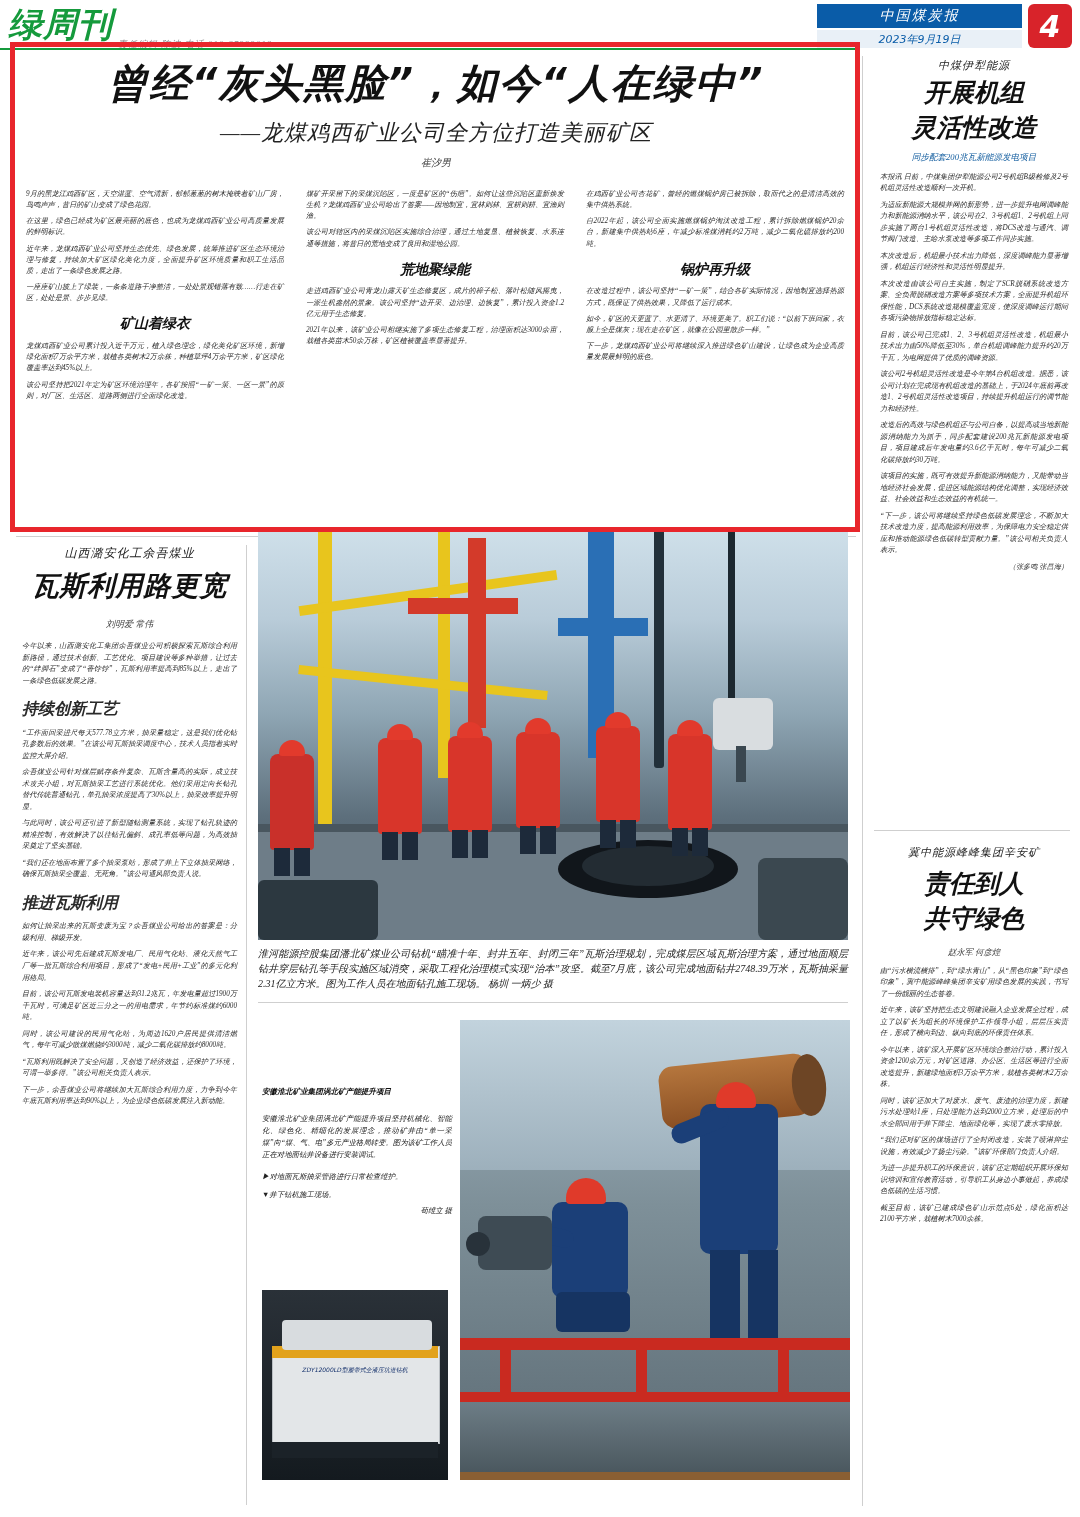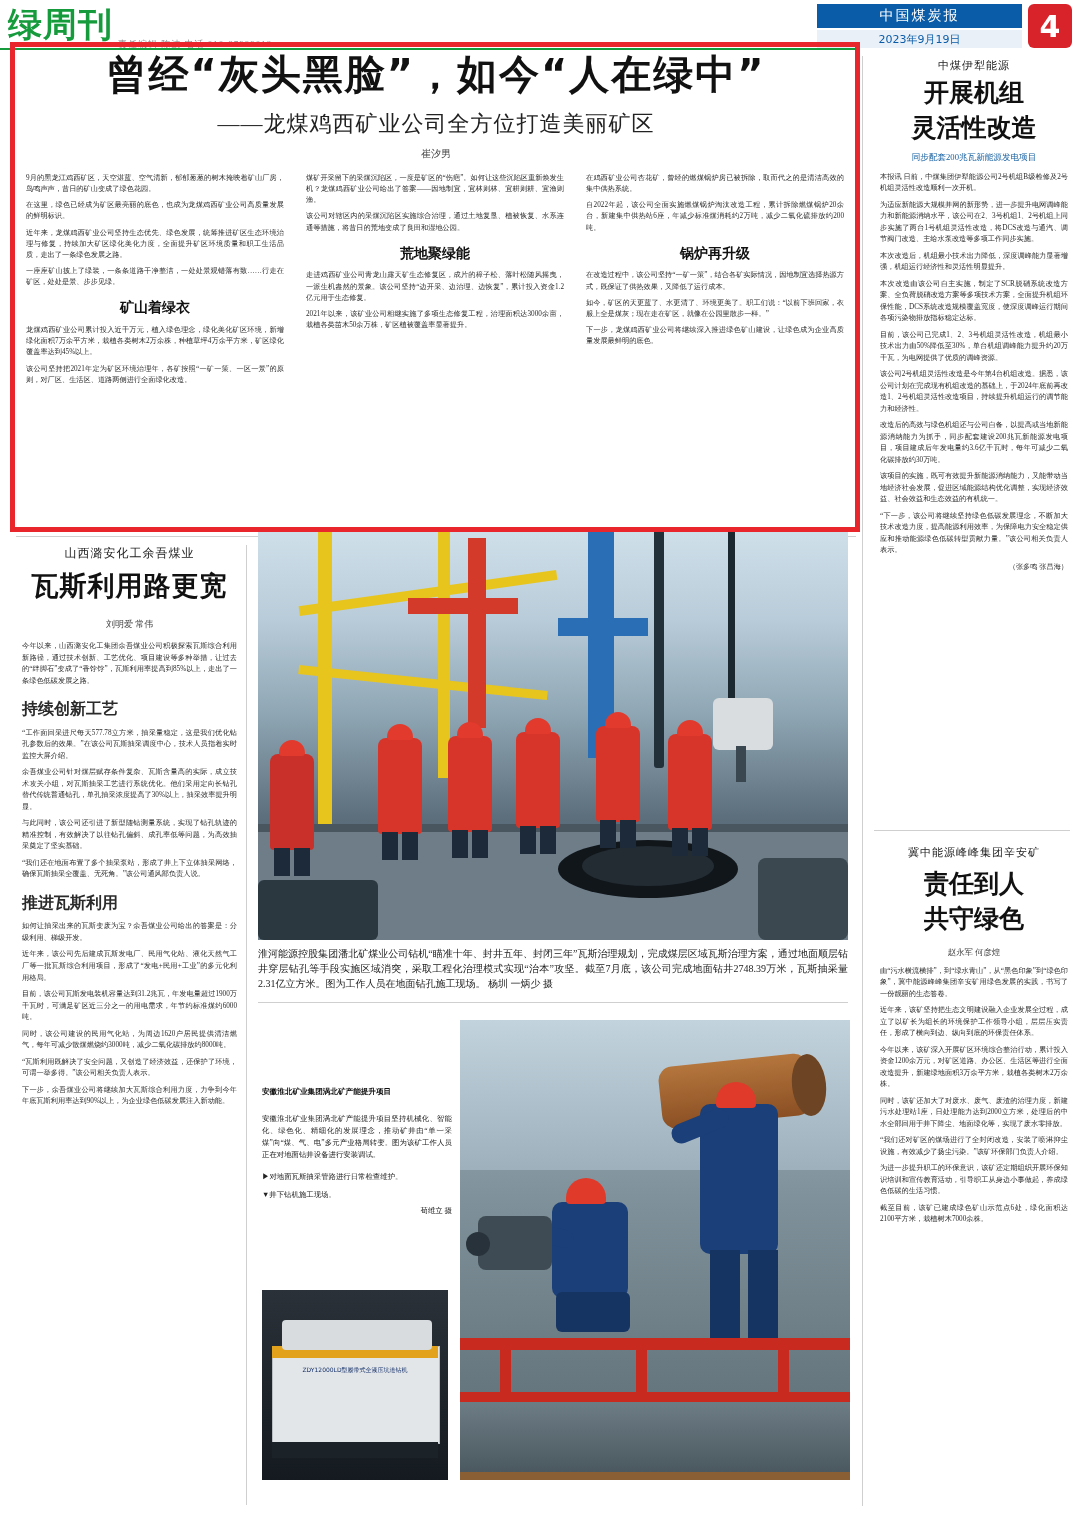--- a/index.html
+++ b/index.html
@@ -4,21 +4,21 @@
 <style>
   html,body{margin:0;padding:0;}
   body{
     width:1080px;height:1517px;
     background:#ffffff;
     font-family:"Liberation Serif", serif;
     color:#111;
     position:relative;
     overflow:hidden;
   }
-  .page{position:relative;width:1080px;height:1517px;}
+  .page{position:relative;width:1080px;height:1517px;font-style:italic;}
 
   
   .masthead{position:absolute;left:0;top:0;width:1080px;height:52px;}
   .mast-title{
     position:absolute;left:8px;top:2px;
     font-family:"DejaVu Sans", sans-serif;
     font-weight:bold;font-size:34px;color:#159a3c;
     letter-spacing:1px;
   }
   .mast-sub{
@@ -51,35 +51,35 @@
   }
 
   
   .redbox{
     position:absolute;left:10px;top:42px;width:850px;height:490px;
     border:5px solid #e8262c;box-sizing:border-box;background:transparent;
     z-index:5;pointer-events:none;
   }
 
   
-  .lead{position:absolute;left:22px;top:49px;width:828px;}
+  .lead{position:absolute;left:22px;top:58px;width:828px;}
   .lead-head{
     text-align:center;font-weight:bold;font-size:40px;letter-spacing:2px;
     font-family:"DejaVu Sans", sans-serif;color:#111;line-height:1.25;
   }
   .lead-sub{
     text-align:center;font-size:22px;margin-top:10px;color:#222;
     letter-spacing:1px;
   }
   .lead-byline{
     text-align:center;font-size:10px;margin-top:8px;color:#444;
   }
 
   .lead-cols{
-    position:absolute;left:26px;top:173px;width:820px;height:340px;
+    position:absolute;left:26px;top:189px;width:820px;height:340px;
     display:flex;gap:22px;
   }
   .lead-col{width:258px;font-size:7.2px;line-height:1.55;color:#2a2a2a;text-align:justify;}
   .lead-col p{margin:0 0 5px 0;}
   .sec-h{
     text-align:center;font-weight:bold;font-size:14px;margin:9px 0 6px 0;
     font-family:"DejaVu Sans", sans-serif;color:#111;
   }
 
   

